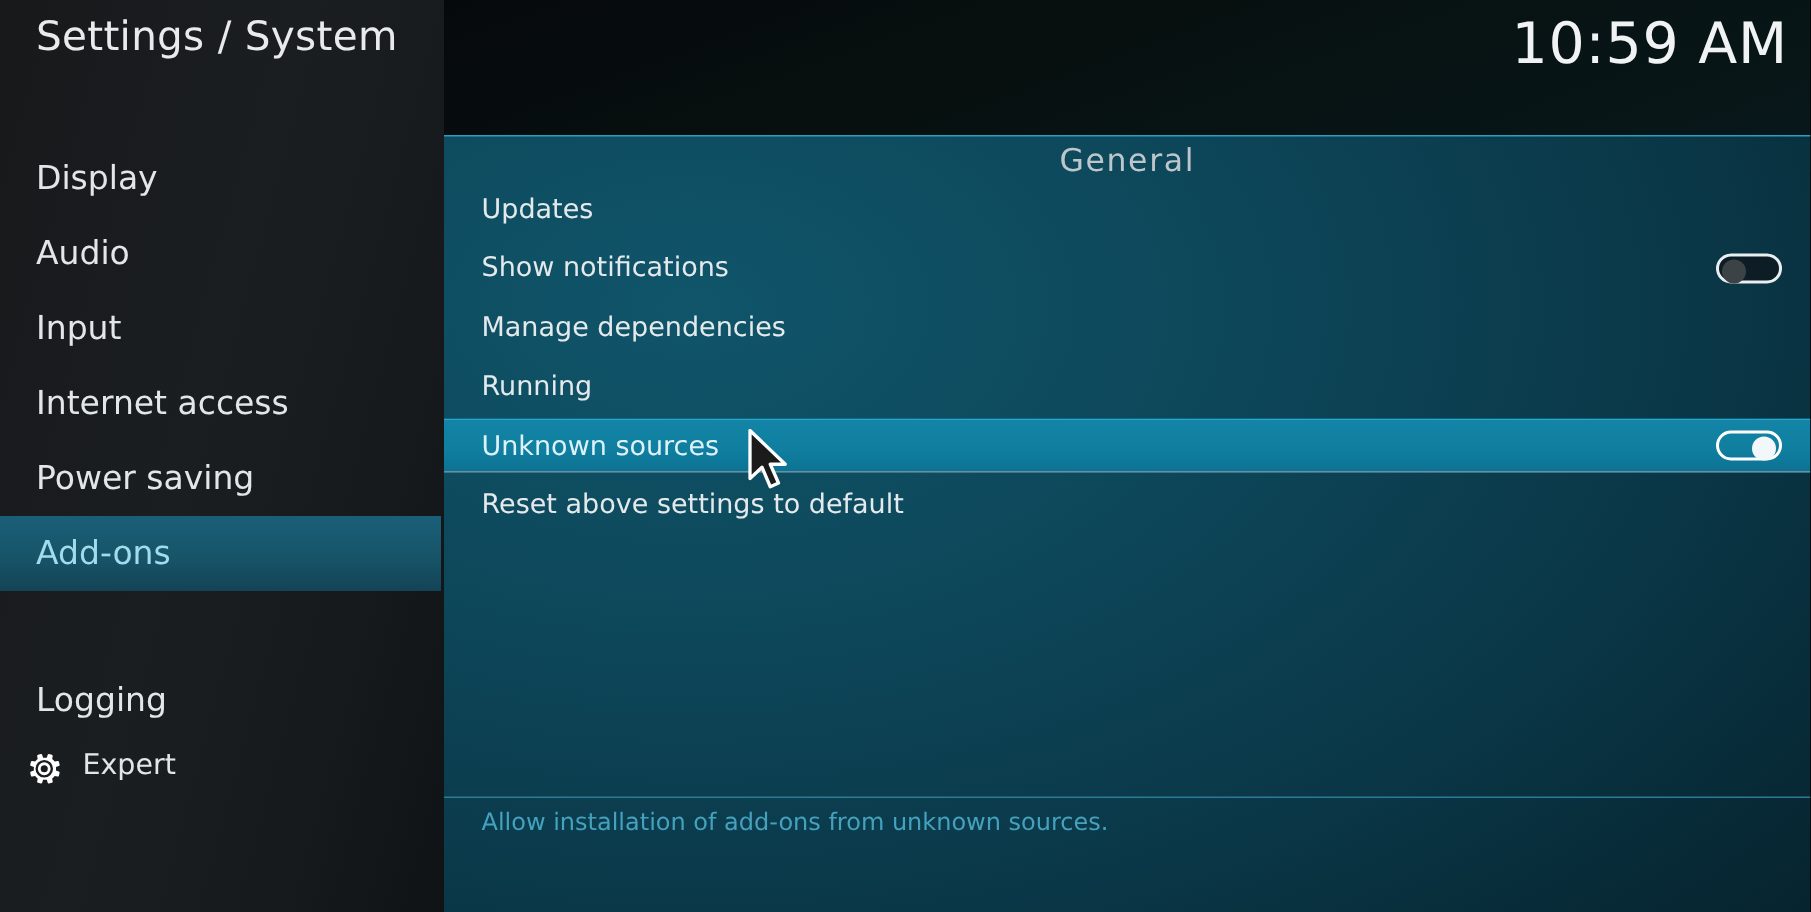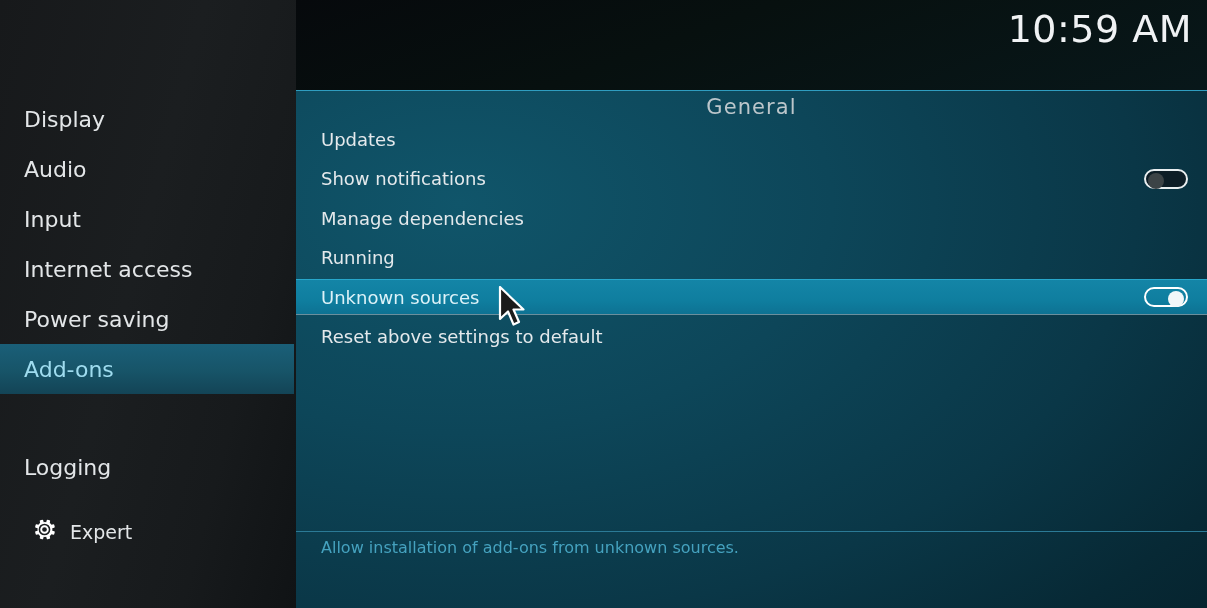--- a/index.html
+++ b/index.html
@@ -55,22 +55,22 @@
   .side-item.selected {
     background: linear-gradient(180deg, #1a5f78 0%, #175468 55%, #134456 100%);
     color: #9fdcef;
   }
 
   #expert-row {
     position: absolute;
     left: 0; top: 499px;
     width: 294px; height: 44px;
     display: flex;
-    align-items: flex-end;
-    padding-left: 31px;
+    align-items: flex-start;
+    padding-left: 16px;
   }
   #expert-gear {
     width: 27px; height: 27px;
     display: block;
     flex: 0 0 auto;
   }
   #expert-label {
     margin-left: 12px;
     font-size: 19px;
     color: #e3e6e8;
@@ -193,20 +193,21 @@
     width: 30px; height: 44px;
     pointer-events: none;
   }
 </style>
 </head>
 <body>
 
 <div id="screen">
 
   <div id="sidebar">
+    <div id="sidebar-title">Settings / System</div>
     <div id="sidebar-menu">
         <div class="side-item" style="top: 94px;">
           <span>Display</span>
         </div>
         <div class="side-item" style="top: 144px;">
           <span>Audio</span>
         </div>
         <div class="side-item" style="top: 194px;">
           <span>Input</span>
         </div>

